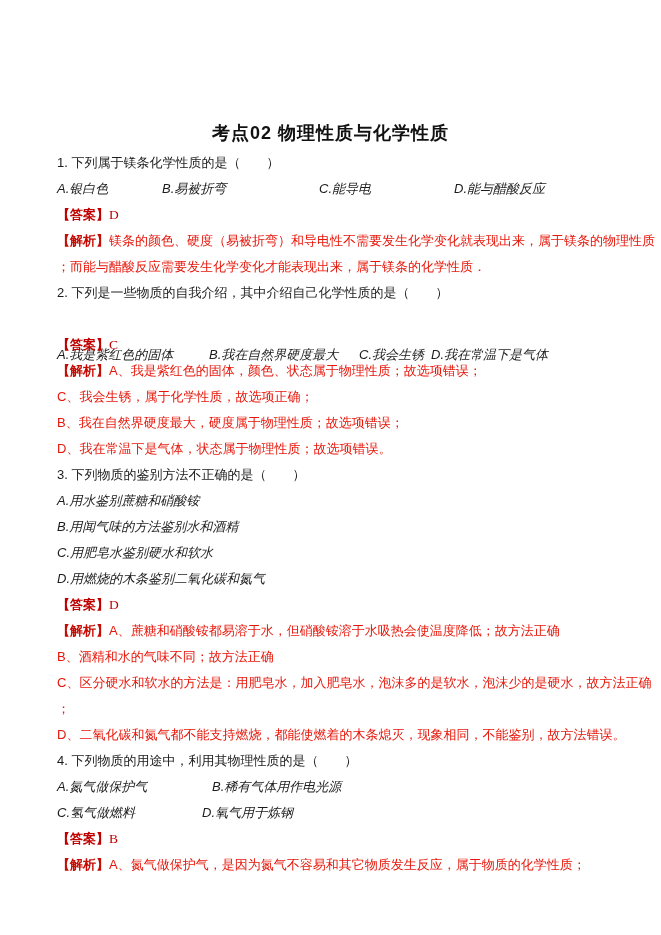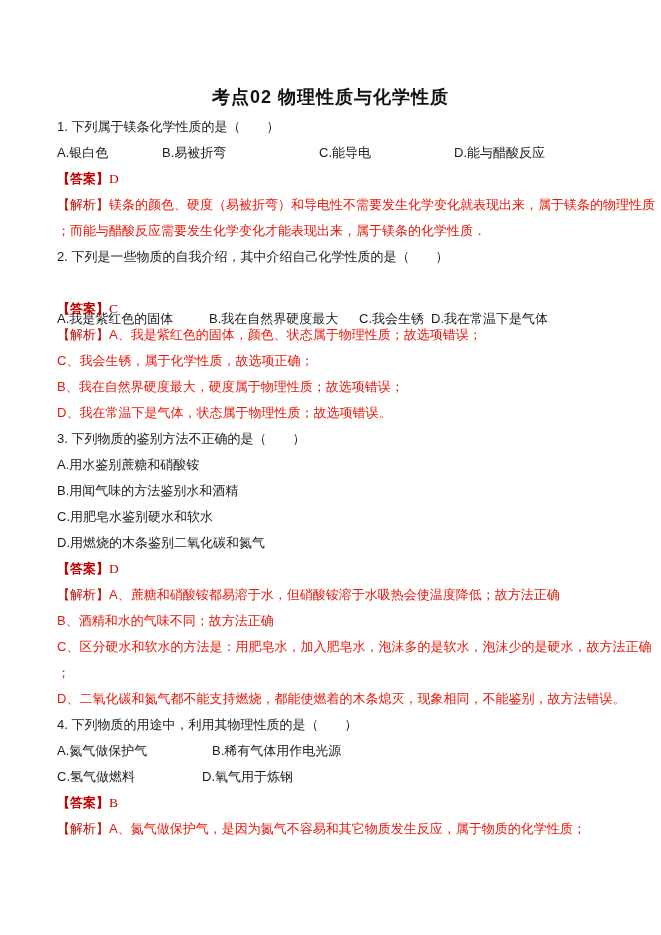--- a/index.html
+++ b/index.html
@@ -10,53 +10,53 @@
     color: #1c1c1c;
   }
   .page {
     position: relative;
     width: 661px; height: 935px;
     background: #ffffff;
     overflow: hidden;
   }
   .doc-title {
     margin: 0;
-    padding-top: 84px;
+    padding-top: 120px;
     text-align: center;
     font-size: 18px;
     line-height: 26px;
     font-weight: bold;
     color: #111111;
     letter-spacing: 1px;
   }
   .content {
     padding: 4px 35px 0 57px;
     font-size: 13px;
   }
   .content p {
     margin: 0;
     height: 26px;
     line-height: 26px;
     white-space: nowrap;
   }
-  .opt { display: inline-block; }
+  .opt { display: inline-block; font-style: italic; }
   .ans-label {
     color: #c00000;
     font-weight: bold;
     margin-top: 32px;
   }
   .ans-value {
     color: #c00000;
     font-family: "Liberation Serif", serif;
     font-size: 13.5px;
   }
   .exp { color: #e8170b; }
   .exp-label {
     color: #c40c04;
-    font-weight: normal;
+    font-weight: bold;
   }
 </style>
 </head>
 <body>
 
 <div class="page">
   <h1 class="doc-title">考点02 物理性质与化学性质</h1>
   <div class="content" id="content">
       <p>1. 下列属于镁条化学性质的是（　　）</p>
       <p><span class="opt" style="width: 105px;">A.银白色</span><span class="opt" style="width: 157px;">B.易被折弯</span><span class="opt" style="width: 135px;">C.能导电</span><span class="opt">D.能与醋酸反应</span></p>

